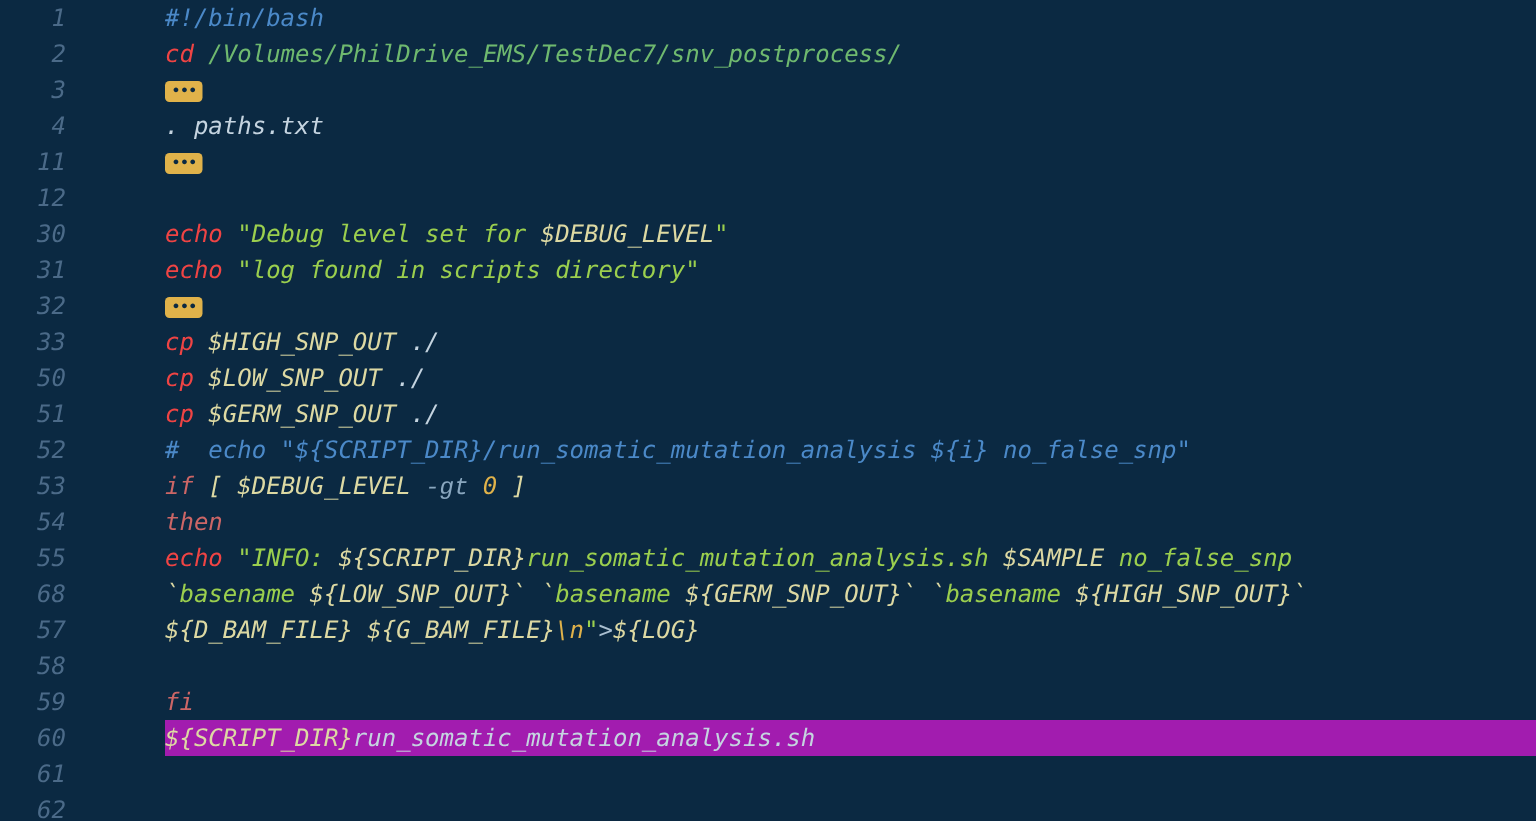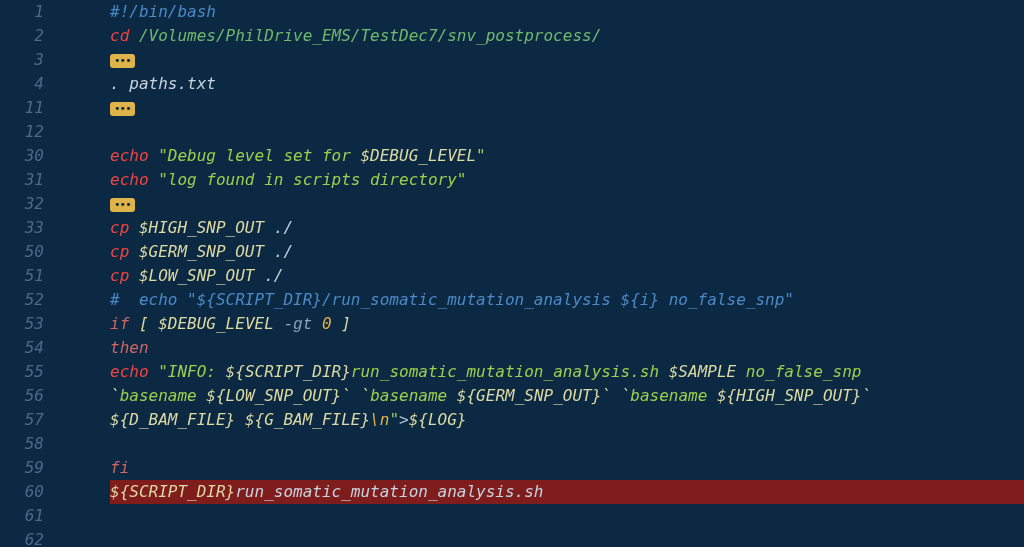--- a/index.html
+++ b/index.html
@@ -26,21 +26,21 @@
     user-select: none;
     flex-shrink: 0;
   }
   .gutter div { height: 24px; line-height: 24px; }
   .code {
     flex: 1;
     padding-left: 4px;
     margin-left: 48px;
   }
   .code div.line { height: 24px; line-height: 24px; white-space: pre; }
-  .code div.line.highlight { background: #7f1d1d; }
+  .code div.line.highlight { background: #a21caf; }
   
   .c-comment { color: #4b89c8; }
   .c-builtin { color: #ef4444; }
   .c-path    { color: #6fb96f; font-style: italic; }
   .c-string  { color: #9bcf4e; }
   .c-keyword { color: #cc6666; }
   .c-var     { color: #ddd9a3; }
   .c-punct   { color: #ddd9a3; }
   .c-op      { color: #aabfd0; }
   .c-plain   { color: #c5d4e0; }
@@ -75,43 +75,43 @@
     <div>30</div>
     <div>31</div>
     <div>32</div>
     <div>33</div>
     <div>50</div>
     <div>51</div>
     <div>52</div>
     <div>53</div>
     <div>54</div>
     <div>55</div>
-    <div>56</div>
+    <div>68</div>
     <div>57</div>
     <div>58</div>
     <div>59</div>
     <div>60</div>
     <div>61</div>
     <div>62</div>
 
   </div>
 
   <div class="code">
     <div class="line"><span class="c-comment">#!/bin/bash</span></div>
     <div class="line"><span class="c-builtin">cd</span> <span class="c-path">/Volumes/PhilDrive_EMS/TestDec7/snv_postprocess/</span></div>
     <div class="line"><span class="fold-marker">•••</span></div>
     <div class="line"><span class="c-plain">.</span> <span class="c-plain">paths.txt</span></div>
     <div class="line"><span class="fold-marker">•••</span></div>
     <div class="line"></div>
     <div class="line"><span class="c-builtin">echo</span> <span class="c-string">"Debug level set for </span><span class="c-var">$DEBUG_LEVEL</span><span class="c-string">"</span></div>
     <div class="line"><span class="c-builtin">echo</span> <span class="c-string">"log found in scripts directory"</span></div>
     <div class="line"><span class="fold-marker">•••</span></div>
     <div class="line"><span class="c-builtin">cp</span> <span class="c-var">$HIGH_SNP_OUT</span> <span class="c-plain">./</span></div>
+    <div class="line"><span class="c-builtin">cp</span> <span class="c-var">$LOW_SNP_OUT</span> <span class="c-plain">./</span></div>
     <div class="line"><span class="c-builtin">cp</span> <span class="c-var">$GERM_SNP_OUT</span> <span class="c-plain">./</span></div>
-    <div class="line"><span class="c-builtin">cp</span> <span class="c-var">$LOW_SNP_OUT</span> <span class="c-plain">./</span></div>
     <div class="line"><span class="c-comment">#  echo "${SCRIPT_DIR}/run_somatic_mutation_analysis ${i} no_false_snp"</span></div>
     <div class="line"><span class="c-keyword">if</span> <span class="c-punct">[</span> <span class="c-var">$DEBUG_LEVEL</span> <span class="c-dim">-gt</span> <span class="c-orange">0</span> <span class="c-punct">]</span></div>
     <div class="line"><span class="c-keyword">then</span></div>
     <div class="line"><span class="c-builtin">echo</span> <span class="c-string">"INFO: </span><span class="c-var">${</span><span class="c-var">SCRIPT_DIR</span><span class="c-var">}</span><span class="c-string">run_somatic_mutation_analysis.sh </span><span class="c-var">$SAMPLE</span><span class="c-string"> no_false_snp</span></div>
     <div class="line"><span class="c-var">`</span><span class="c-string">basename </span><span class="c-var">${</span><span class="c-var">LOW_SNP_OUT</span><span class="c-var">}</span><span class="c-var">`</span> <span class="c-var">`</span><span class="c-string">basename </span><span class="c-var">${</span><span class="c-var">GERM_SNP_OUT</span><span class="c-var">}</span><span class="c-var">`</span> <span class="c-var">`</span><span class="c-string">basename </span><span class="c-var">${</span><span class="c-var">HIGH_SNP_OUT</span><span class="c-var">}</span><span class="c-var">`</span></div>
     <div class="line"><span class="c-var">${</span><span class="c-var">D_BAM_FILE</span><span class="c-var">}</span> <span class="c-var">${</span><span class="c-var">G_BAM_FILE</span><span class="c-var">}</span><span class="c-orange">\n</span><span class="c-string">"</span><span class="c-op">&gt;</span><span class="c-var">${</span><span class="c-var">LOG</span><span class="c-var">}</span></div>
     <div class="line"></div>
     <div class="line"><span class="c-keyword">fi</span></div>
     <div class="line highlight"><span class="c-var">${</span><span class="c-var">SCRIPT_DIR</span><span class="c-var">}</span><span class="c-plain">run_somatic_mutation_analysis.sh</span></div>
     <div class="line"></div>

